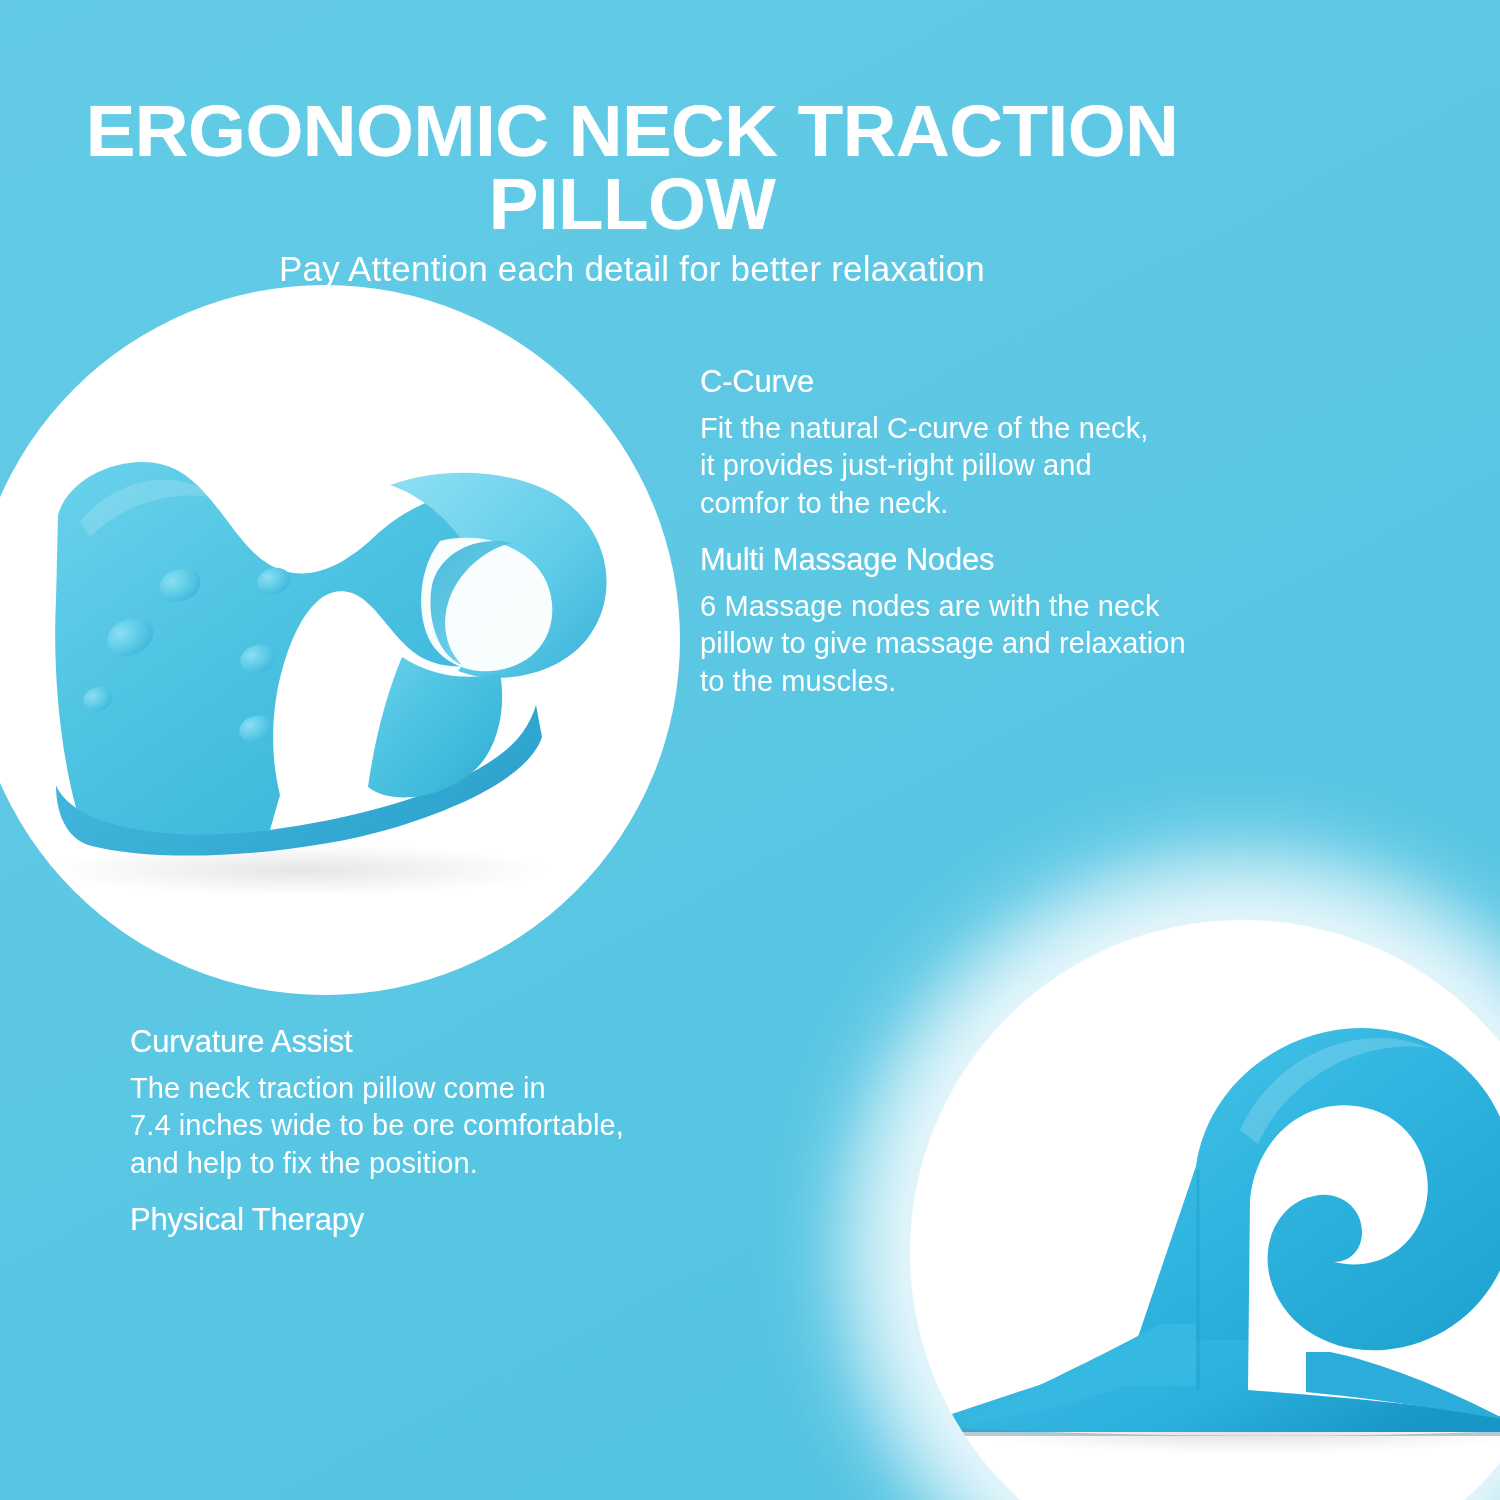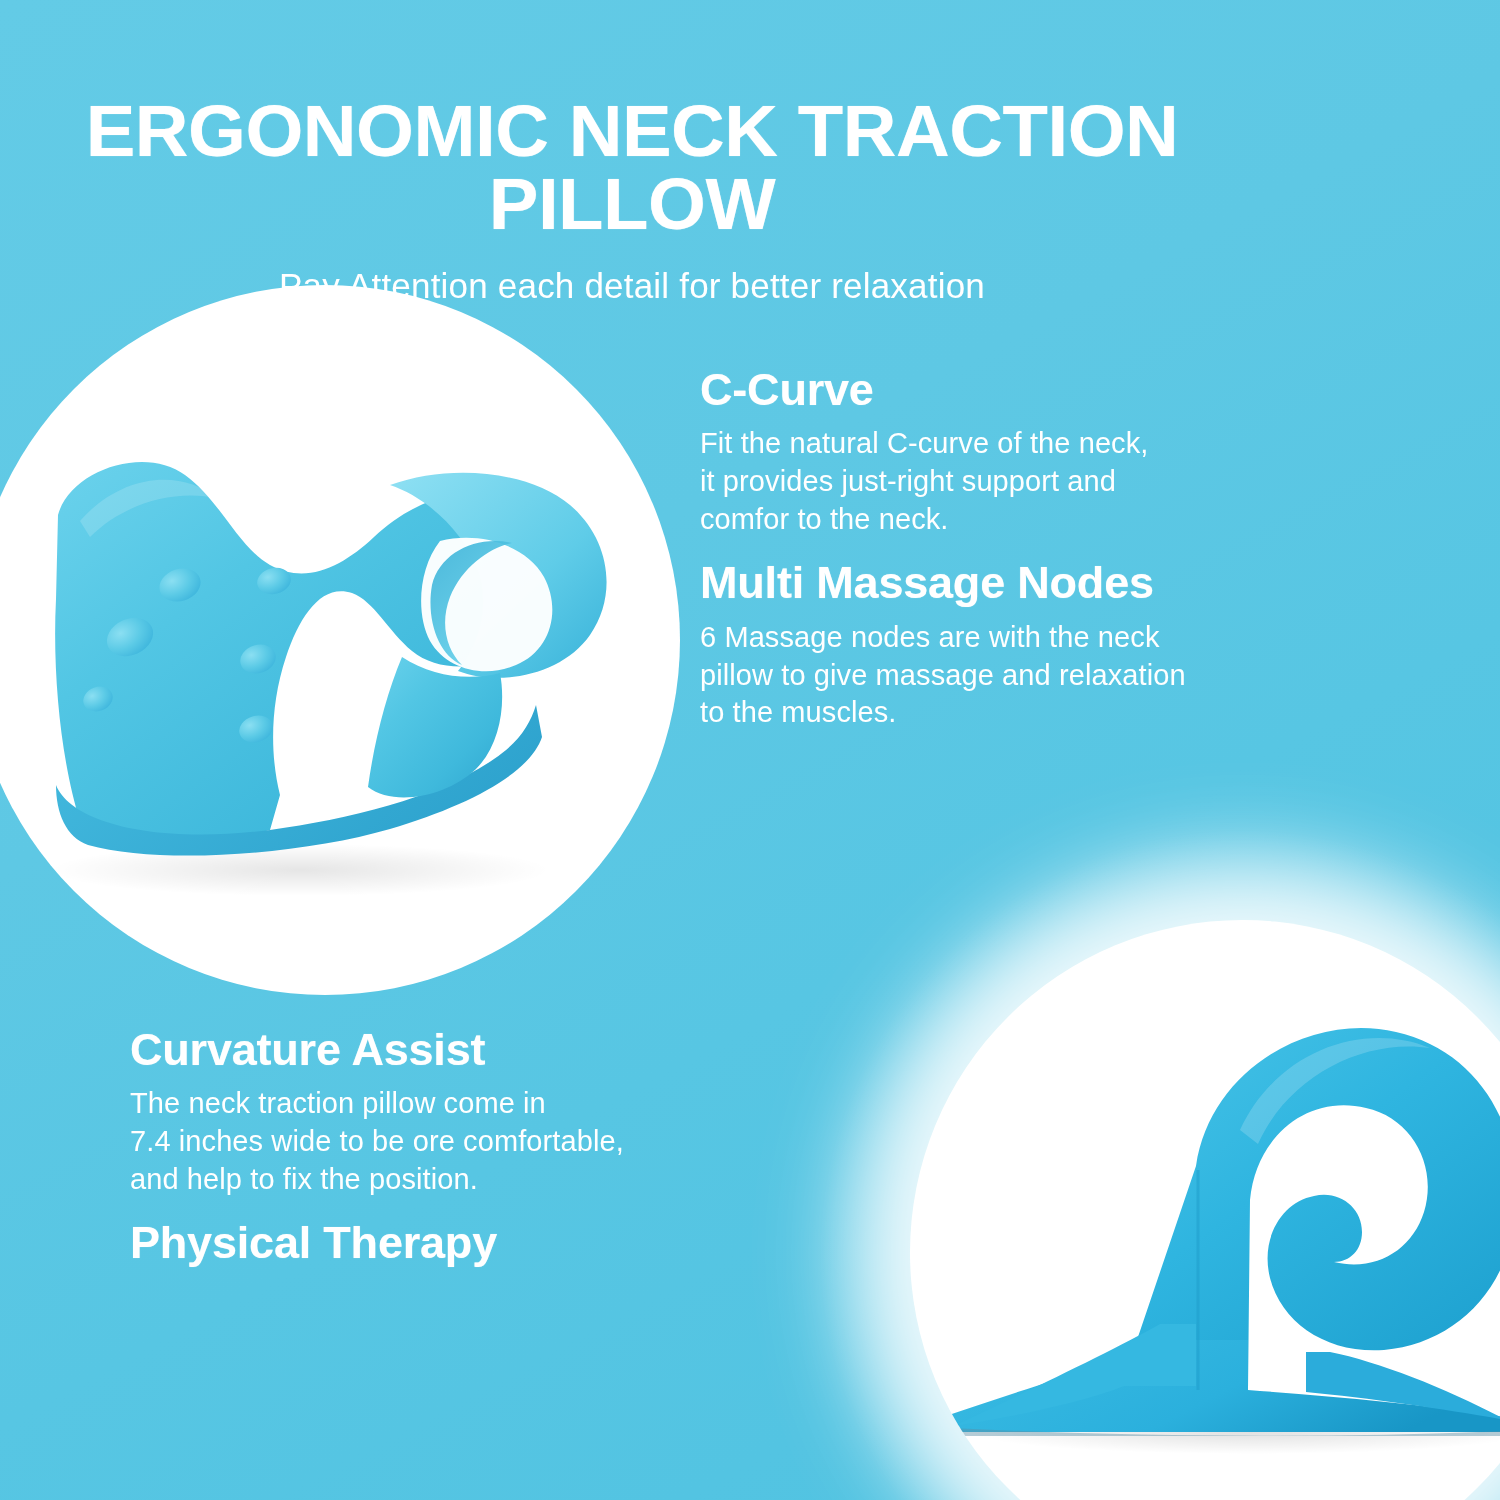--- a/index.html
+++ b/index.html
@@ -29,21 +29,21 @@
     margin-top:94px;
     color:#ffffff;
     font-size:73px;
     font-weight:bold;
     letter-spacing:-0.5px;
     line-height:1.0;
     transform:scaleX(1.02);
     text-shadow:0 0 1px rgba(255,255,255,0.6);
   }
   .subtitle {
-    margin-top:26px;
+    margin-top:9px;
     color:#ffffff;
     font-size:35px;
     font-weight:400;
     letter-spacing:0.2px;
   }
 
   
   .photo-circle {
     position:absolute;
     border-radius:50%;
@@ -64,22 +64,22 @@
     z-index:5;
     color:#ffffff;
   }
   #col-right { left:700px; top:365px; width:680px; text-align:left; }
   #col-left  { left:130px; top:1025px; width:740px; text-align:left; }
 
   .feature { margin-bottom:8px; }
   .feature + .feature { margin-top:20px; }
 
   .f-head {
-    font-size:45px;
-    font-weight:bold;
+    font-size:31px;
+    font-weight:normal;
     line-height:1.12;
     letter-spacing:-0.2px;
     margin-bottom:10px;
     text-shadow:0 0 1px rgba(255,255,255,0.5);
   }
   .f-body {
     font-size:29px;
     font-weight:400;
     line-height:1.30;
     letter-spacing:0.1px;
@@ -265,21 +265,21 @@
       </svg>
     </div>
   </div>
 
   <div class="feature-col" id="col-right">
 
     <div class="feature">
       <div class="f-head">C-Curve</div>
       <div class="f-body">
         <span>Fit the natural C-curve of the neck,</span>
-        <span>it provides just-right support and</span>
+        <span>it provides just-right pillow and</span>
         <span>comfor to the neck.</span>
       </div>
     </div>
 
     <div class="feature">
       <div class="f-head">Multi Massage Nodes</div>
       <div class="f-body">
         <span>6 Massage nodes are with the neck</span>
         <span>pillow to give massage and relaxation</span>
         <span>to the muscles.</span>

